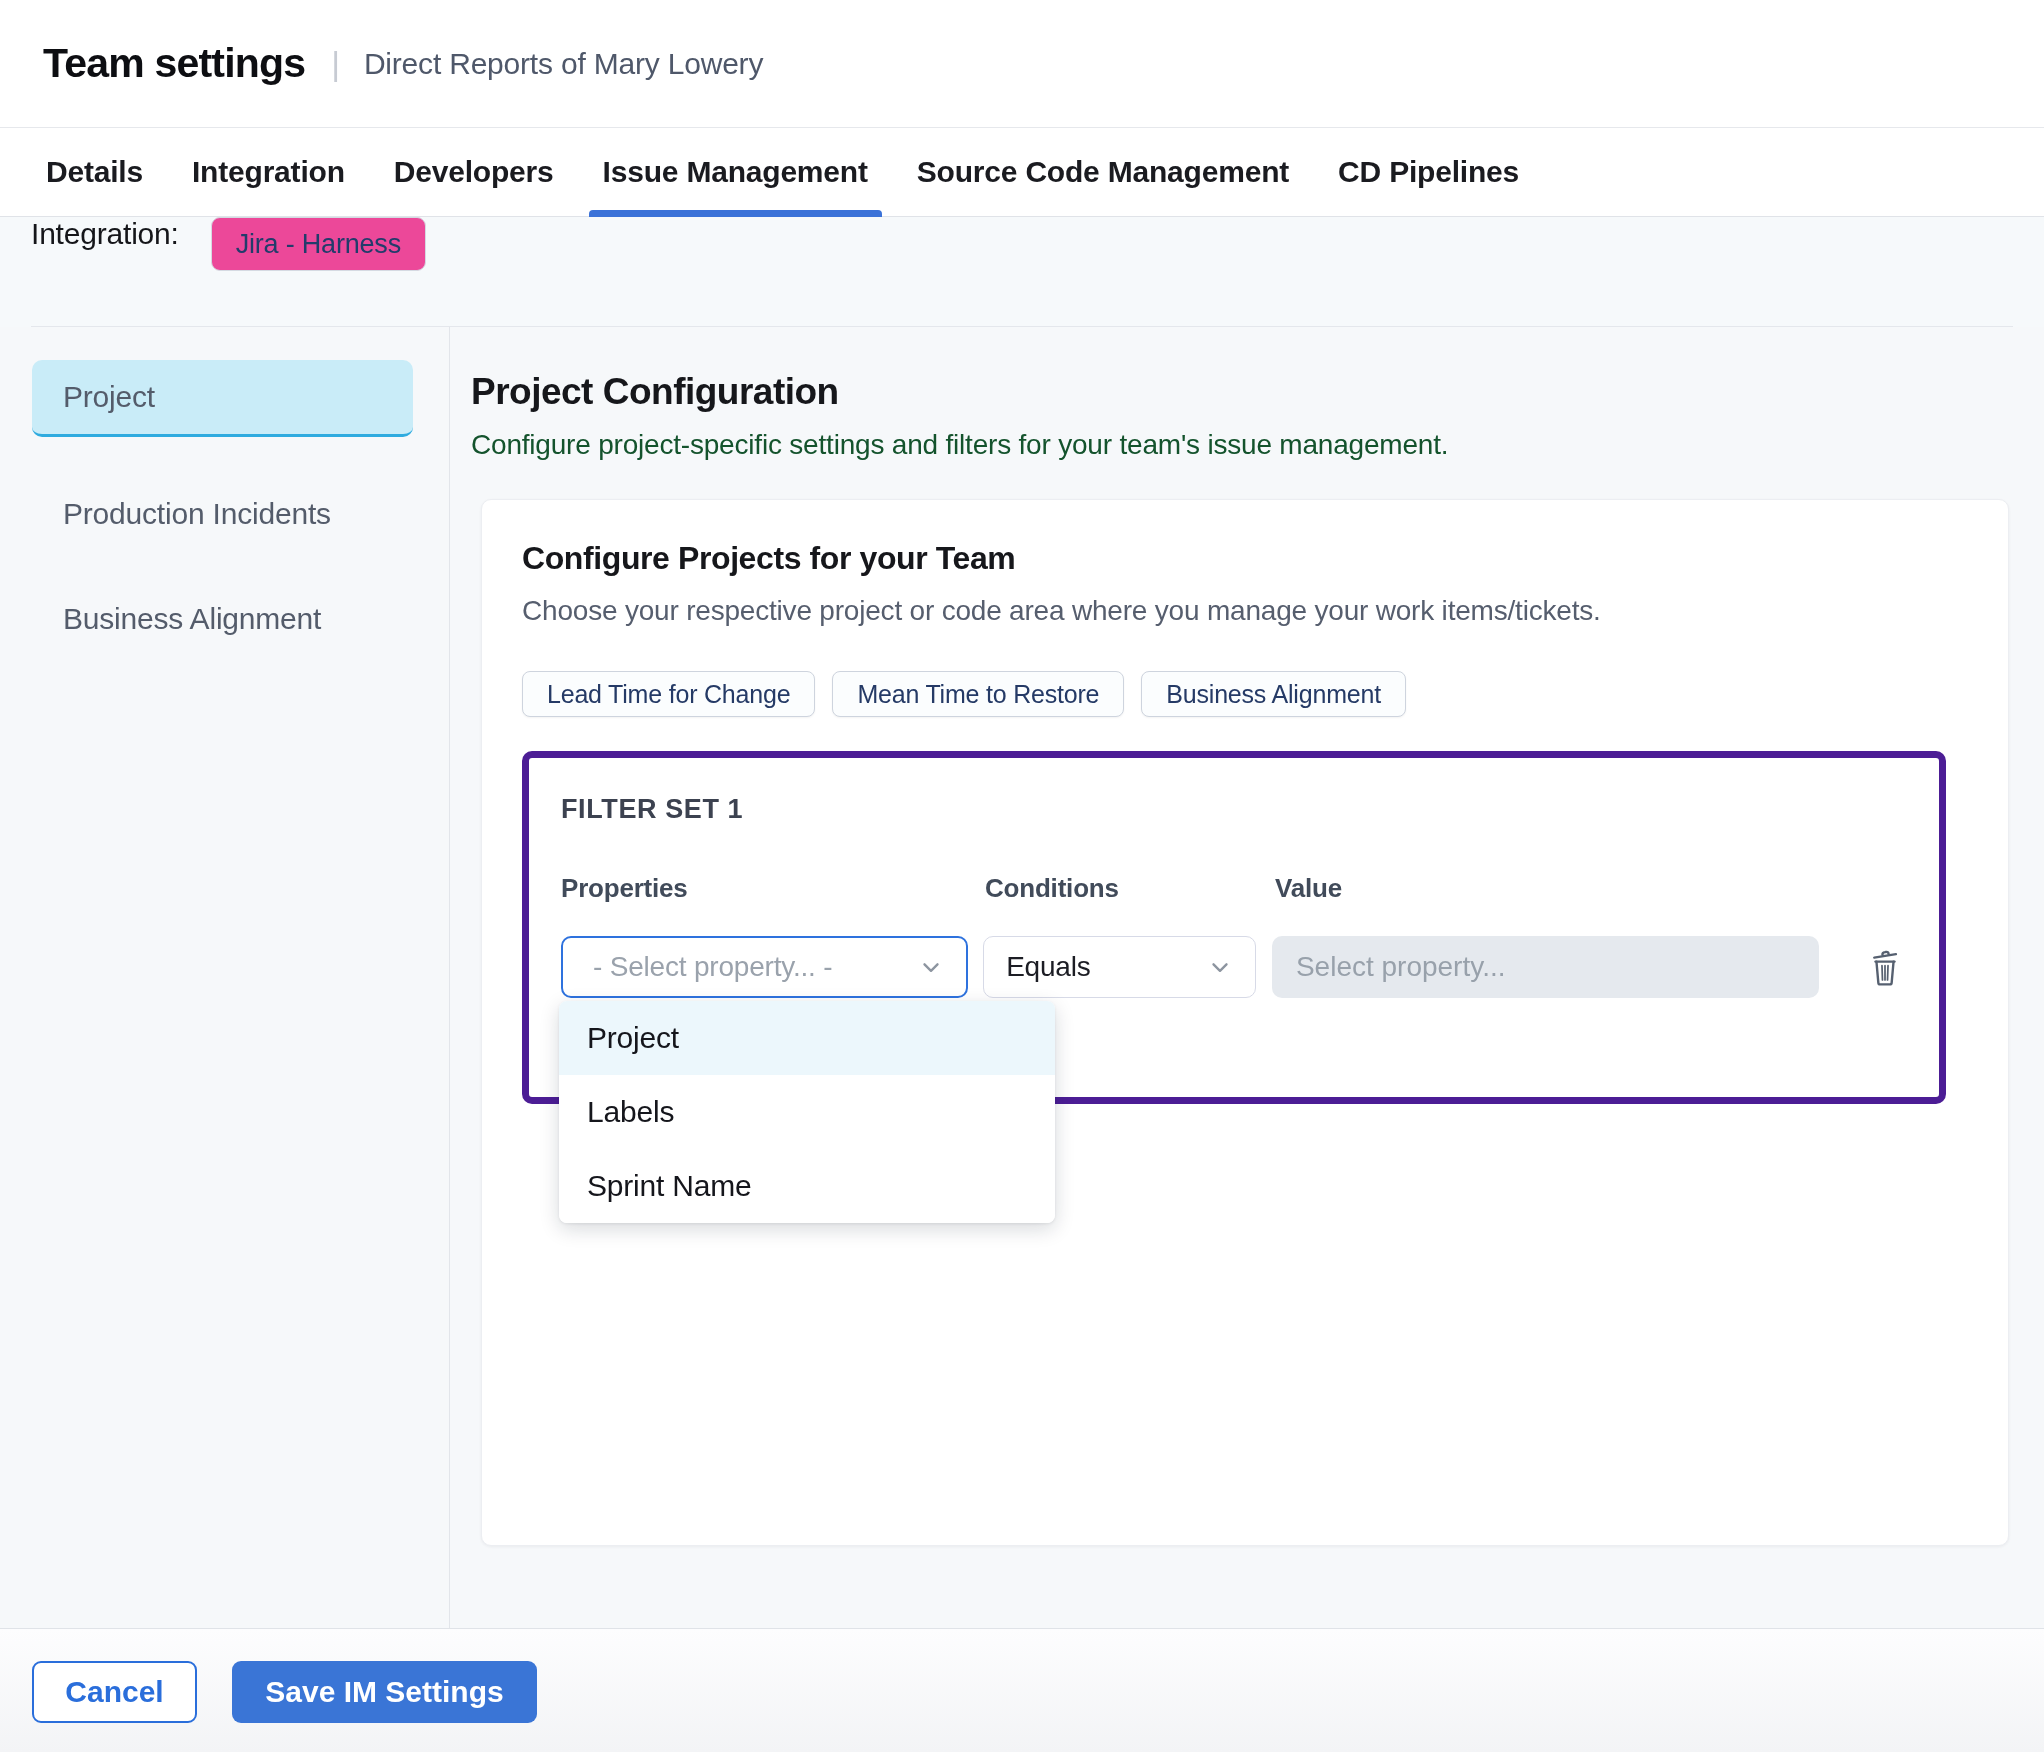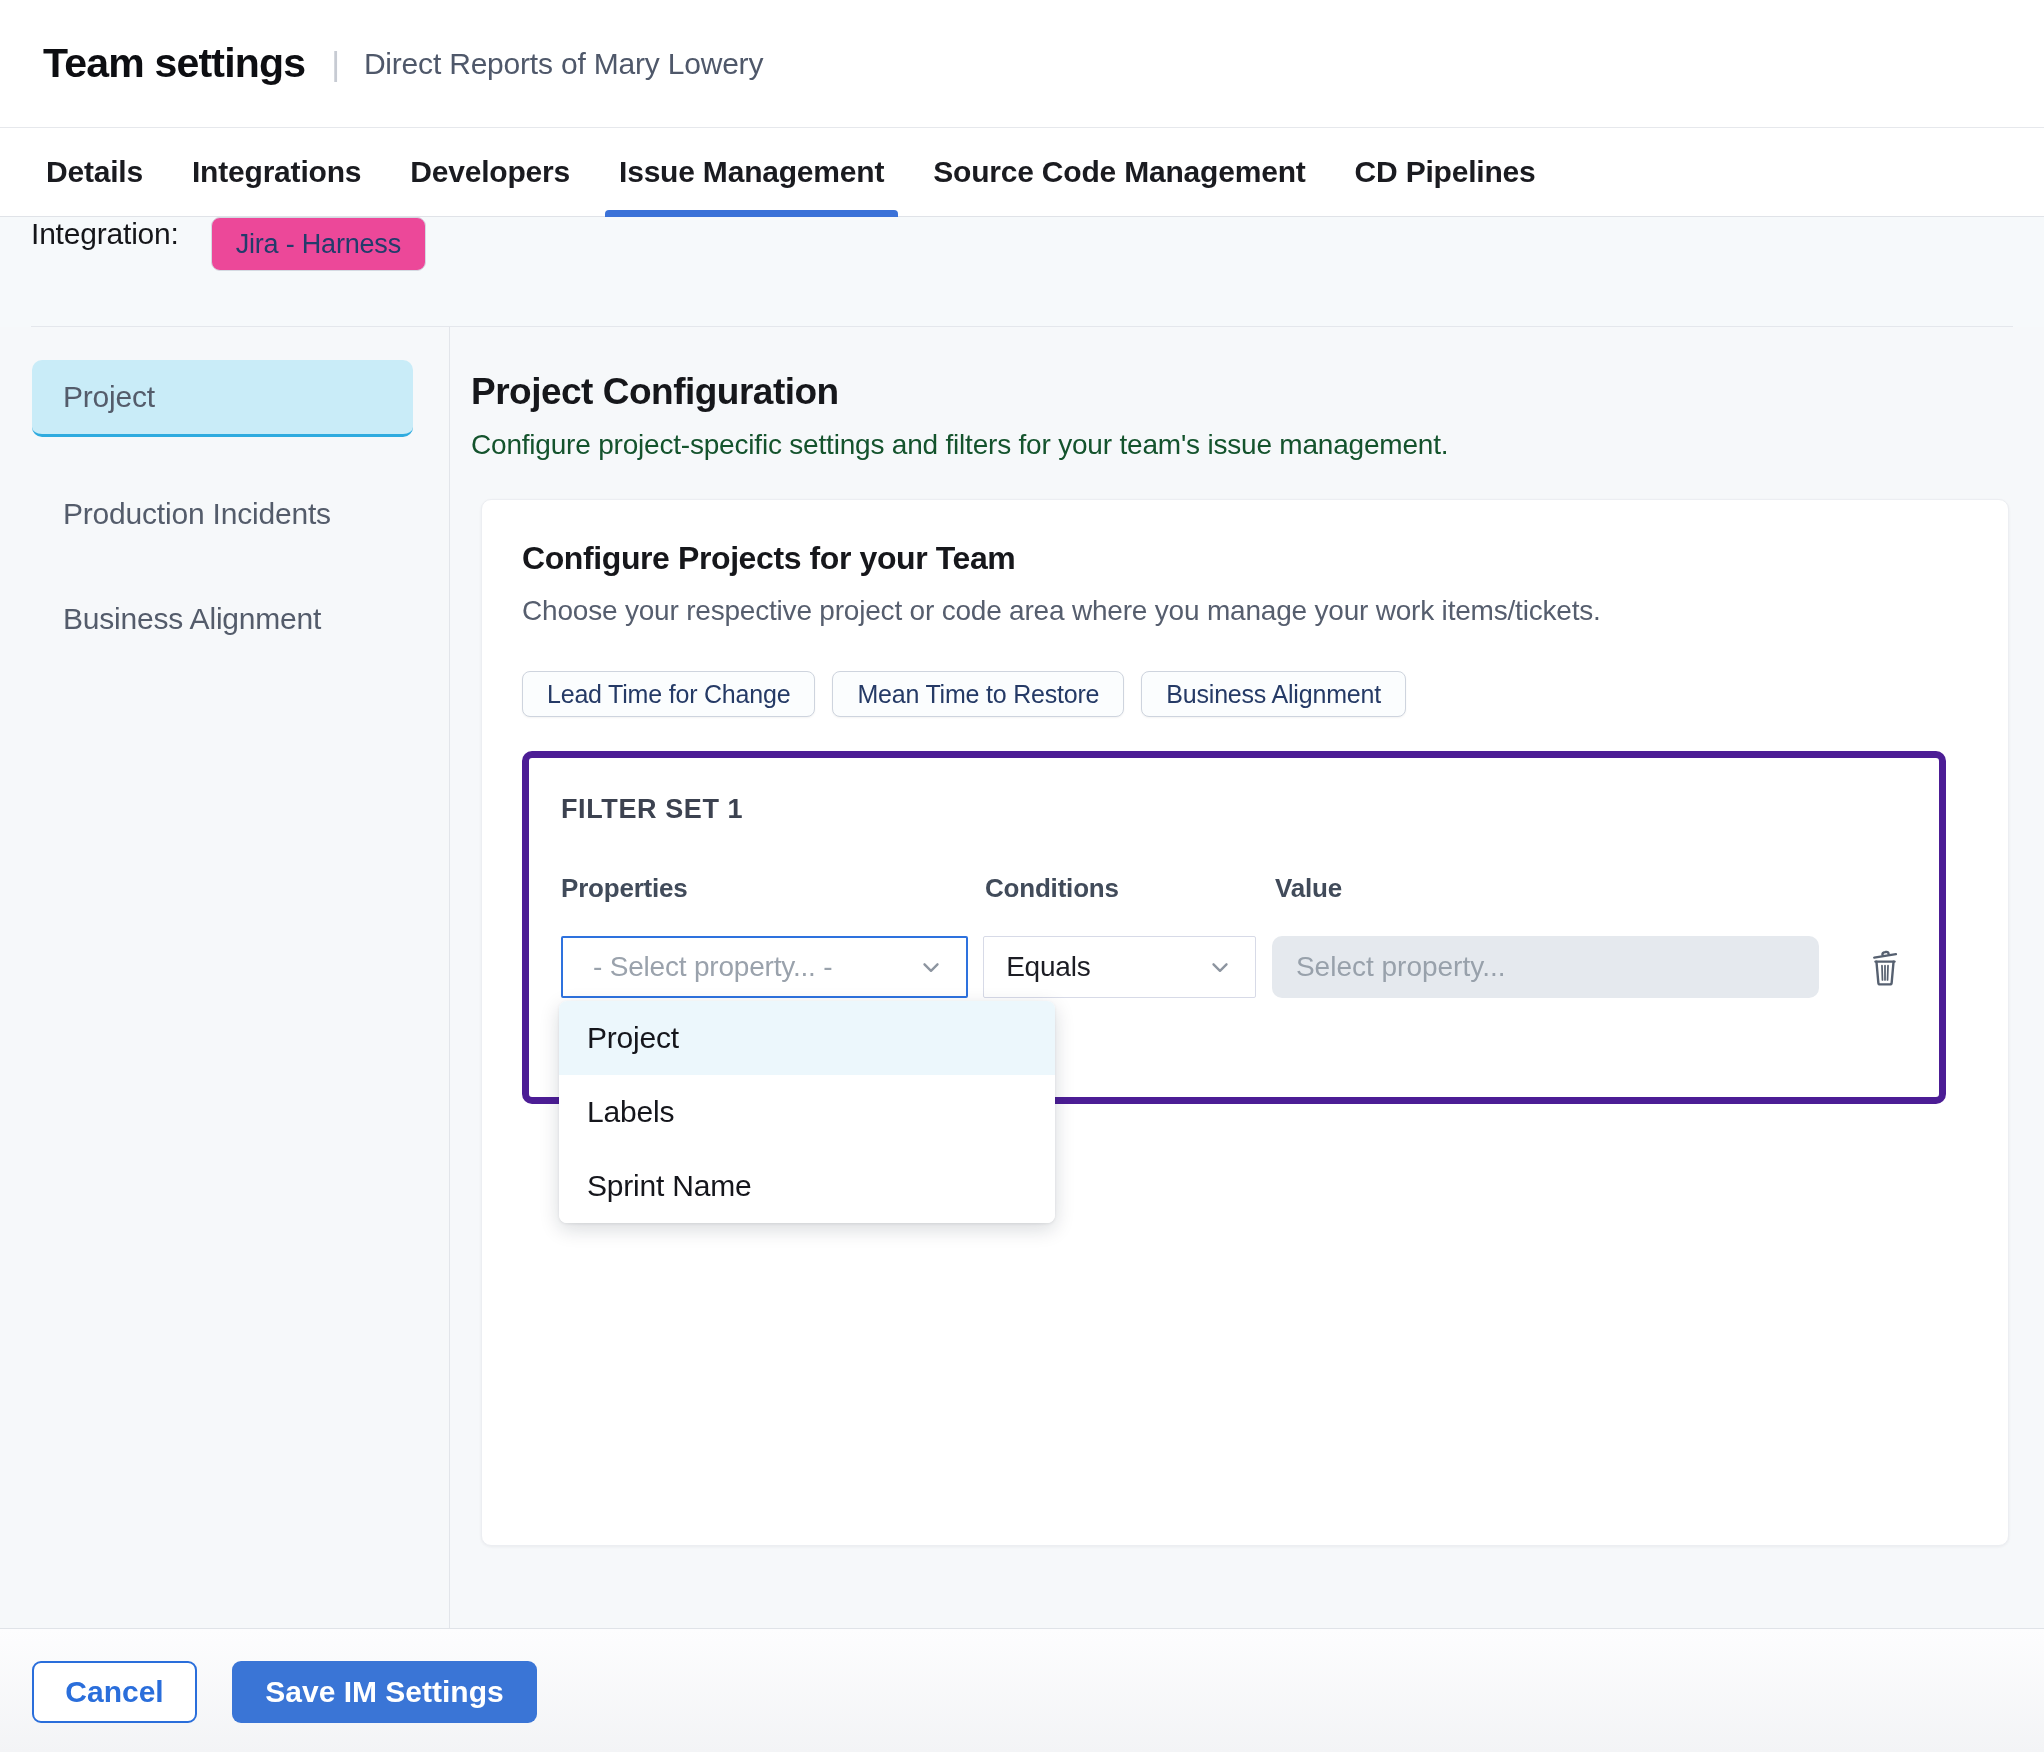--- a/index.html
+++ b/index.html
@@ -95,21 +95,21 @@
   .filter-title { font-size:27px; font-weight:700; color:#3c4250; letter-spacing:0.6px; }
 
   .cols { display:flex; margin-top:48px; }
   .col-label { font-size:26px; font-weight:700; color:#414b5a; }
   .cl-props { width:424px; }
   .cl-conds { width:290px; }
   .cl-value { width:592px; }
 
   .controls { display:flex; margin-top:32px; align-items:center; }
   .select {
-    height:62px; border-radius:2px; background:#fff;
+    height:62px; border-radius:10px; background:#fff;
     display:flex; align-items:center; justify-content:space-between;
     cursor:pointer;
   }
   .select-props {
     width:409px; margin-right:15px; border:2px solid #2e72de; padding:0 22px 0 30px;
   }
   .select-props .sel-text { font-size:28px; color:#9aa2ac; }
   .select-conds {
     width:274px; margin-right:16px; border:1px solid #d7dae7; padding:0 22px 0 22px;
   }
@@ -160,21 +160,21 @@
   <div class="title">Team settings</div>
   <div class="sep">|</div>
   <div class="subtitle">Direct Reports of Mary Lowery</div>
 </div>
 
 <div class="tabbar">
   <div class="tab">
     <span>Details</span>
   </div>
   <div class="tab">
-    <span>Integrations</span>
+    <span>Integration</span>
   </div>
   <div class="tab">
     <span>Developers</span>
   </div>
   <div class="tab active">
     <span>Issue Management</span>
     <div class="underline"></div>
   </div>
   <div class="tab">
     <span>Source Code Management</span>

